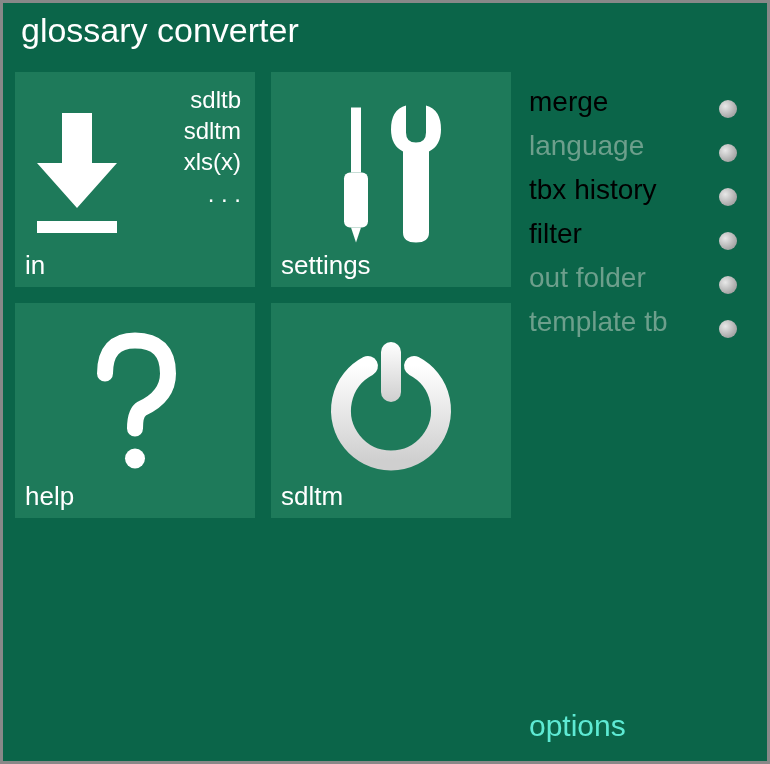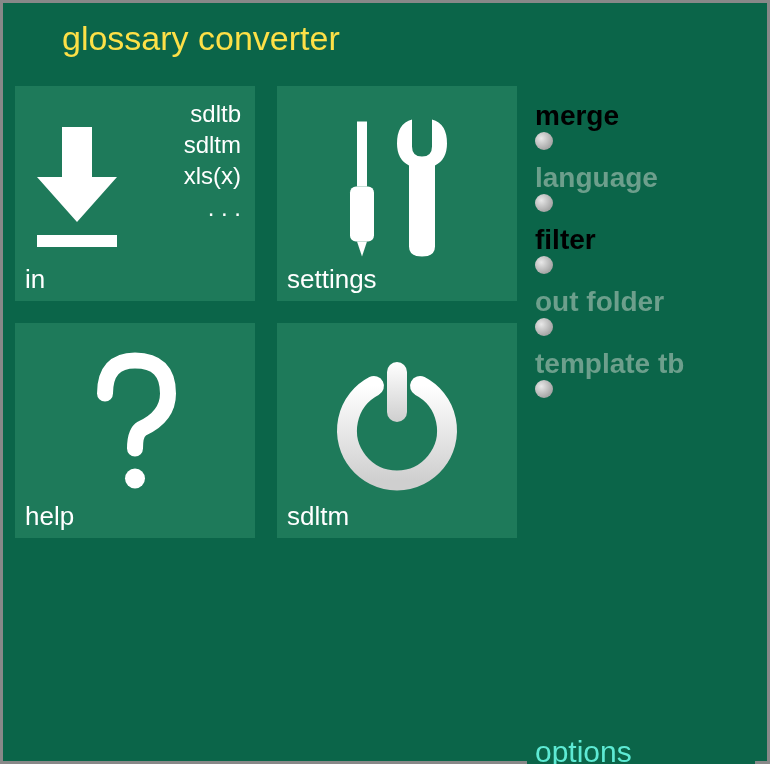--- a/index.html
+++ b/index.html
@@ -17,37 +17,36 @@
     .window {
       width: 764px;
       height: 758px;
       margin: 3px;
       background: #0b6549;
       display: flex;
       flex-direction: column;
     }
     .titlebar {
       height: 72px;
-      padding: 16px 18px;
-      color: #fde047;
+      padding: 8px 18px;
+      color: #ffffff;
       font-size: 34px;
       font-weight: 300;
-      margin-left: 41px;
     }
     .content {
       flex: 1;
       display: flex;
       padding: 12px;
       gap: 10px;
     }
     .tiles {
       display: grid;
       grid-template-columns: 240px 240px;
       grid-template-rows: 215px 215px 215px;
-      gap: 22px;
+      gap: 16px;
     }
     .tile {
       background: #1e7a5a;
       position: relative;
       color: #fff;
       cursor: pointer;
     }
     .tile-label {
       position: absolute;
       bottom: 6px;
@@ -75,27 +74,26 @@
       left: 26%;
     }
     .sidebar {
       flex: 1;
       background: #0b6549;
       position: relative;
       padding: 8px 0;
     }
     .option-row {
       display: flex;
-      align-items: flex-start;
+      align-items: flex-end;
       justify-content: space-between;
       padding: 6px 18px 6px 8px;
       font-size: 28px;
-      font-weight: 700;
+      font-weight: 400;
       cursor: pointer;
-      flex-direction: column;
     }
     .option-row.enabled {
       color: #000;
     }
     .option-row.disabled {
       color: #6d9f8c;
     }
     .radio-dot {
       width: 18px;
       height: 18px;
@@ -188,20 +186,24 @@
     <div class="sidebar">
       <div class="option-row enabled">
         <span>merge</span>
         <span class="radio-dot"></span>
       </div>
       <div class="option-row disabled">
         <span>language</span>
         <span class="radio-dot"></span>
       </div>
       <div class="option-row enabled">
+        <span>tbx history</span>
+        <span class="radio-dot"></span>
+      </div>
+      <div class="option-row enabled">
         <span>filter</span>
         <span class="radio-dot"></span>
       </div>
       <div class="option-row disabled">
         <span>out folder</span>
         <span class="radio-dot"></span>
       </div>
       <div class="option-row disabled">
         <span>template tb</span>
         <span class="radio-dot"></span>

